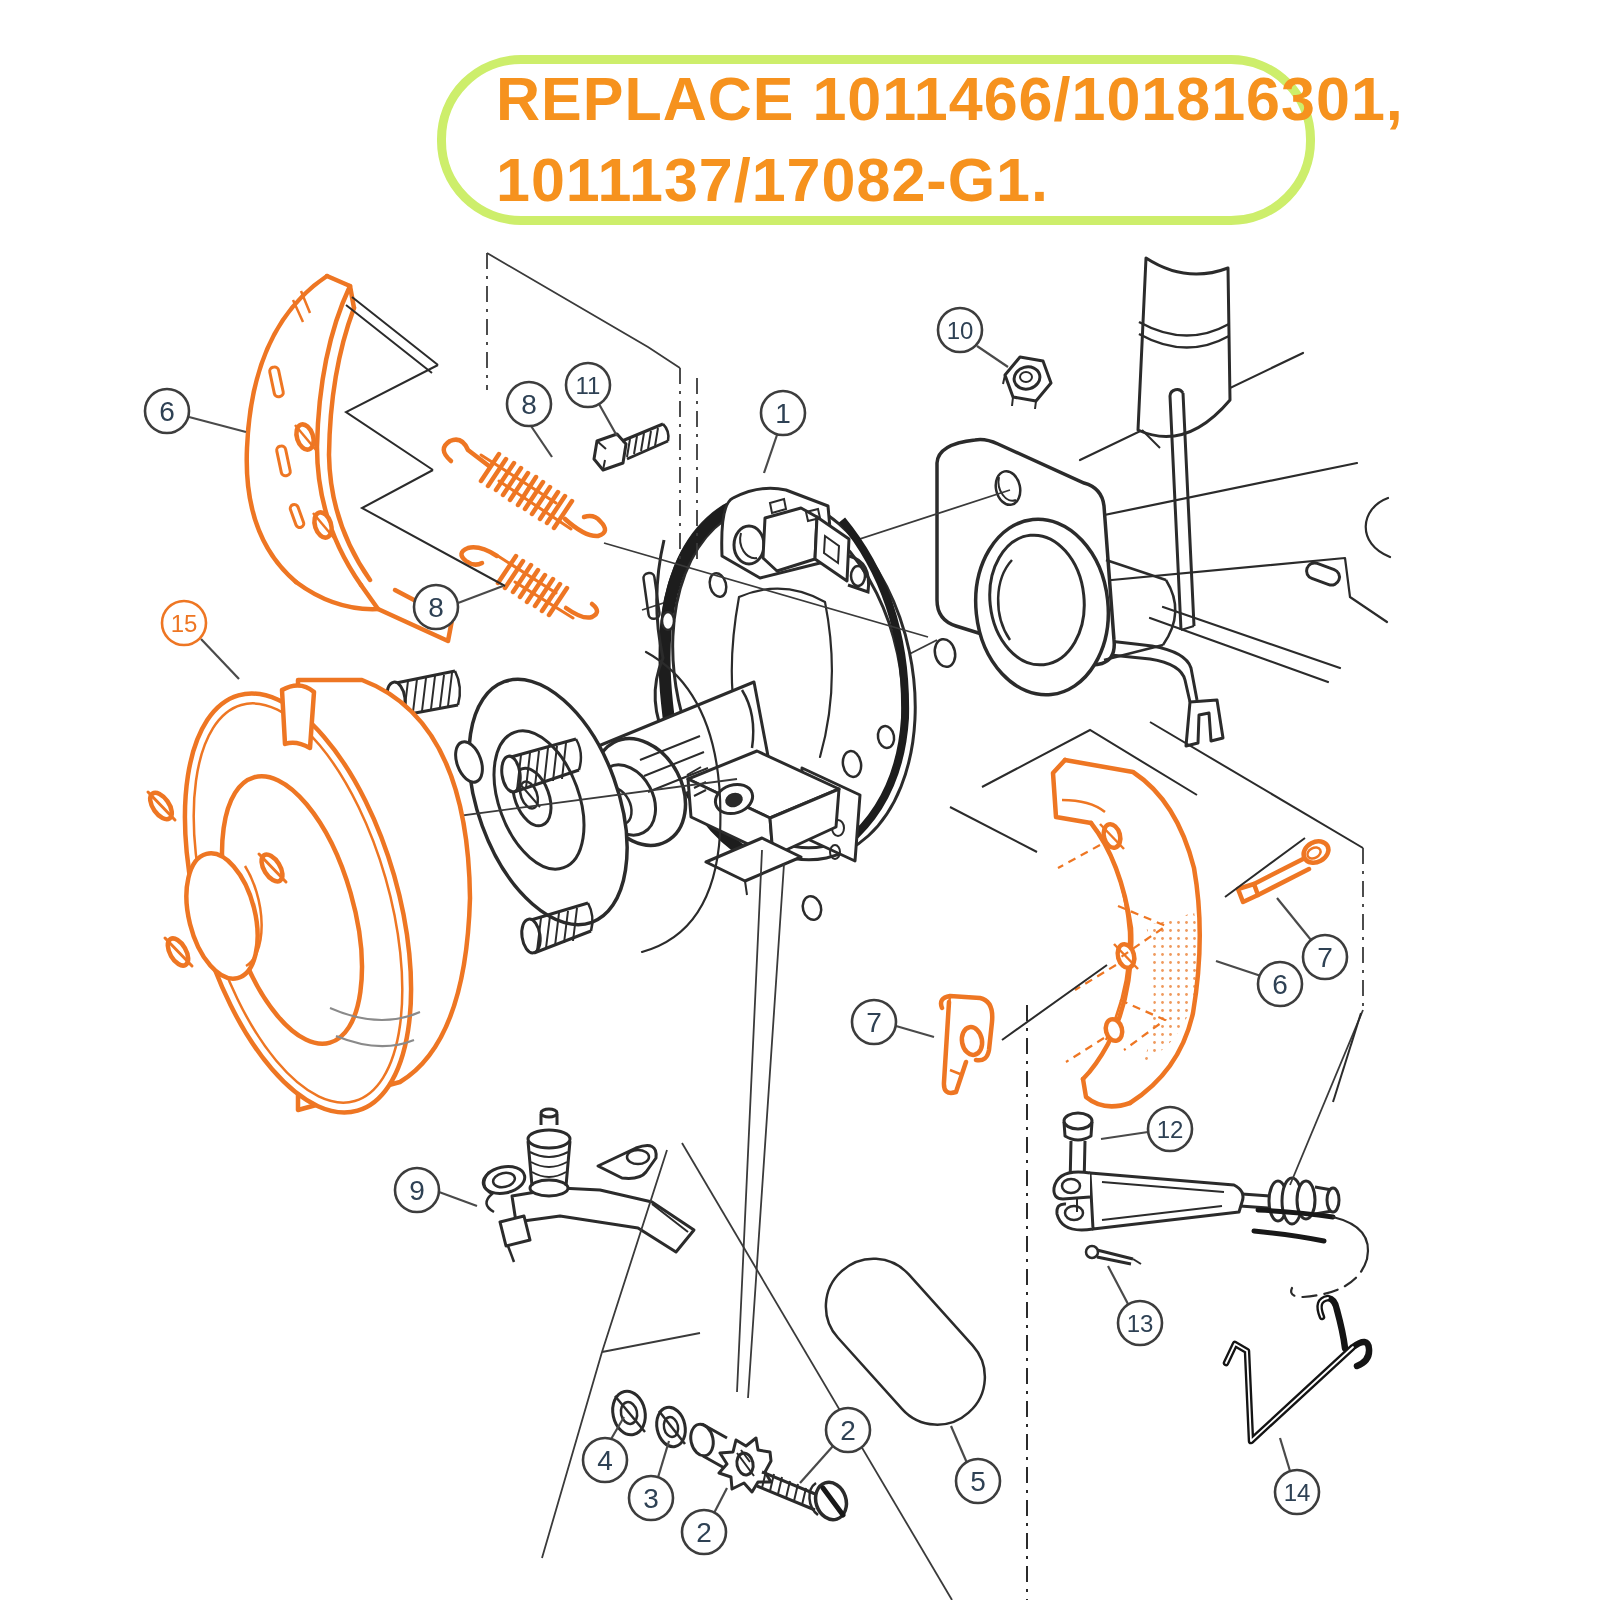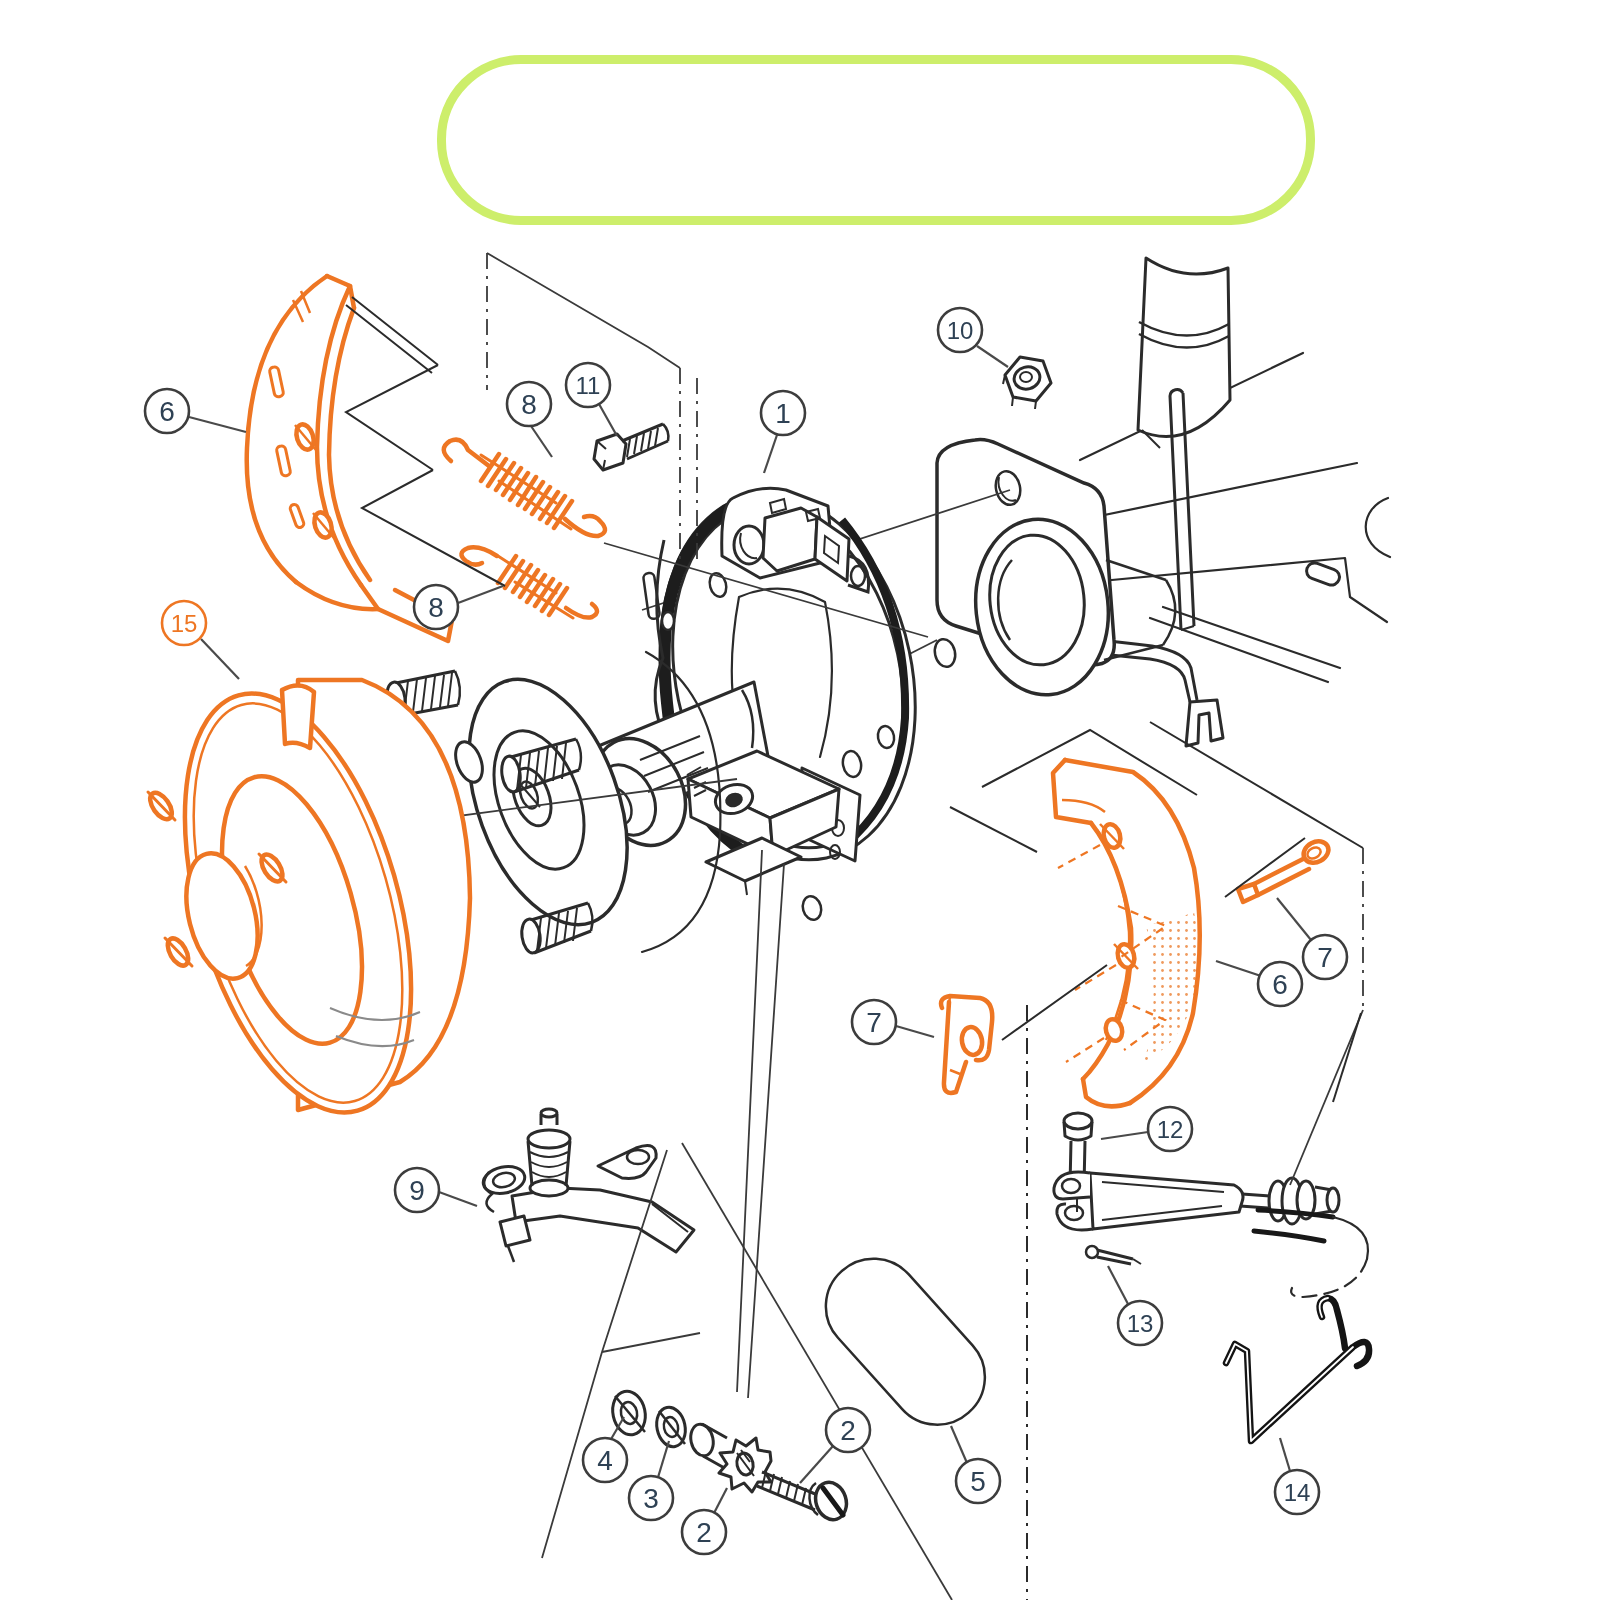--- a/index.html
+++ b/index.html
@@ -464,15 +464,17 @@
           <text x="1297" y="1492" text-anchor="middle" dy="0.36em" fill="#2e4154" font-family="&quot;Liberation Sans&quot;, sans-serif" font-size="24">14</text>
         </g>
         <g>
           <circle cx="184" cy="623" r="22" fill="#fff" stroke="#ee7623" stroke-width="2.6"></circle>
           <text x="184" y="623" text-anchor="middle" dy="0.36em" fill="#ee7623" font-family="&quot;Liberation Sans&quot;, sans-serif" font-size="24">15</text>
         </g>
       </g>
   </svg>
 
   <div id="banner">
+    <div class="bline">REPLACE 1011466/101816301,</div>
+    <div class="bline">1011137/17082-G1.</div>
   </div>
 
 </div>
 
 </body></html>

